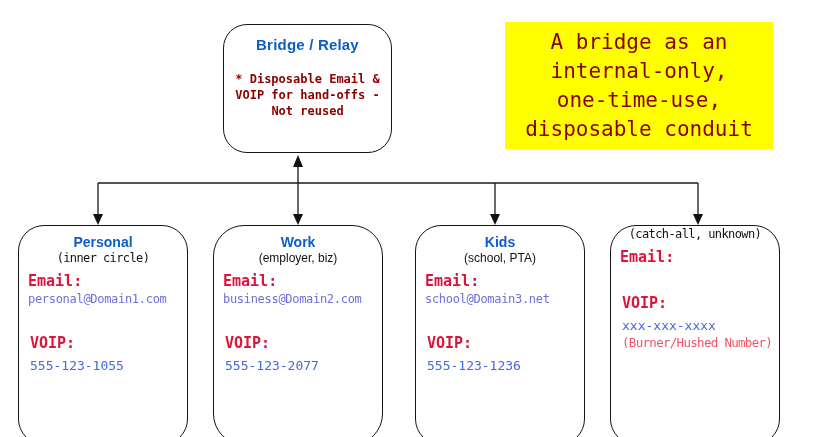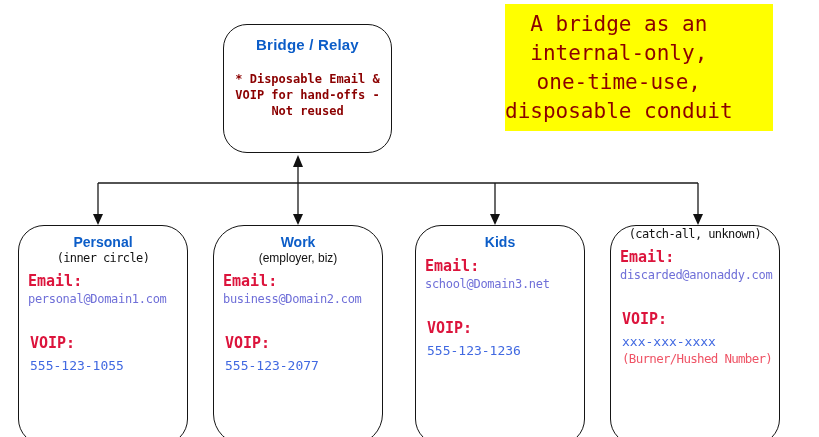--- a/index.html
+++ b/index.html
@@ -9,22 +9,22 @@
 
   .node { position:absolute; background:#ffffff; border:1.4px solid #151515; box-sizing:border-box; text-align:center; }
 
   
   .bridge { left:223px; top:24px; width:169px; height:129px; border-radius:24px; }
   .bridge-title { margin-top:11px; font-size:15px; font-weight:bold; color:var(--title-blue); letter-spacing:0.2px; }
   .bridge-note { margin-top:18px; font-family:"DejaVu Sans Mono", monospace; font-weight:bold;
                  font-size:12px; line-height:16px; color:var(--dark-red); white-space:pre-line; }
 
   
-  .callout { position:absolute; left:505px; top:4px; width:268px; height:127px;
-             background:var(--callout-bg); display:flex; align-items:center; justify-content:flex-start; }
+  .callout { position:absolute; left:505px; top:22px; width:268px; height:127px;
+             background:var(--callout-bg); display:flex; align-items:center; justify-content:center; }
   .callout-text { font-family:"DejaVu Sans Mono", monospace; font-size:21px; line-height:29px;
                   color:var(--dark-red); white-space:pre-line; text-align:center; }
 
   
   .account { top:225px; width:170px; height:220px; border-radius:26px; }
   .pos-0 { left:18px; }
   .pos-1 { left:213px;border-radius:31px; }
   .pos-2 { left:415px; }
   .pos-3 { left:610px; }
 
@@ -98,35 +98,35 @@
       <div class="email-value">business@Domain2.com</div>
     </div>
     <div class="voip-block">
       <div class="field-label">VOIP:</div>
       <div class="voip-value">555-123-2077</div>
     </div>
   </div>
 
   <div class="node account pos-2">
     <div class="acc-title">Kids</div>
+    <div class="acc-sub">(school, PTA)</div>
     <div class="email-block">
       <div class="field-label">Email:</div>
       <div class="email-value">school@Domain3.net</div>
     </div>
     <div class="voip-block">
       <div class="field-label">VOIP:</div>
       <div class="voip-value">555-123-1236</div>
     </div>
   </div>
 
   <div class="node account pos-3">
     <div class="acc-sub mono">(catch-all, unknown)</div>
     <div class="email-block">
       <div class="field-label">Email:</div>
-      <div class="email-value">discarded@anonaddy.com</div>
     </div>
     <div class="voip-block">
       <div class="field-label">VOIP:</div>
       <div class="voip-value">xxx-xxx-xxxx</div>
       <div class="voip-note">(Burner/Hushed Number)</div>
     </div>
   </div>
 
 </div>
 

